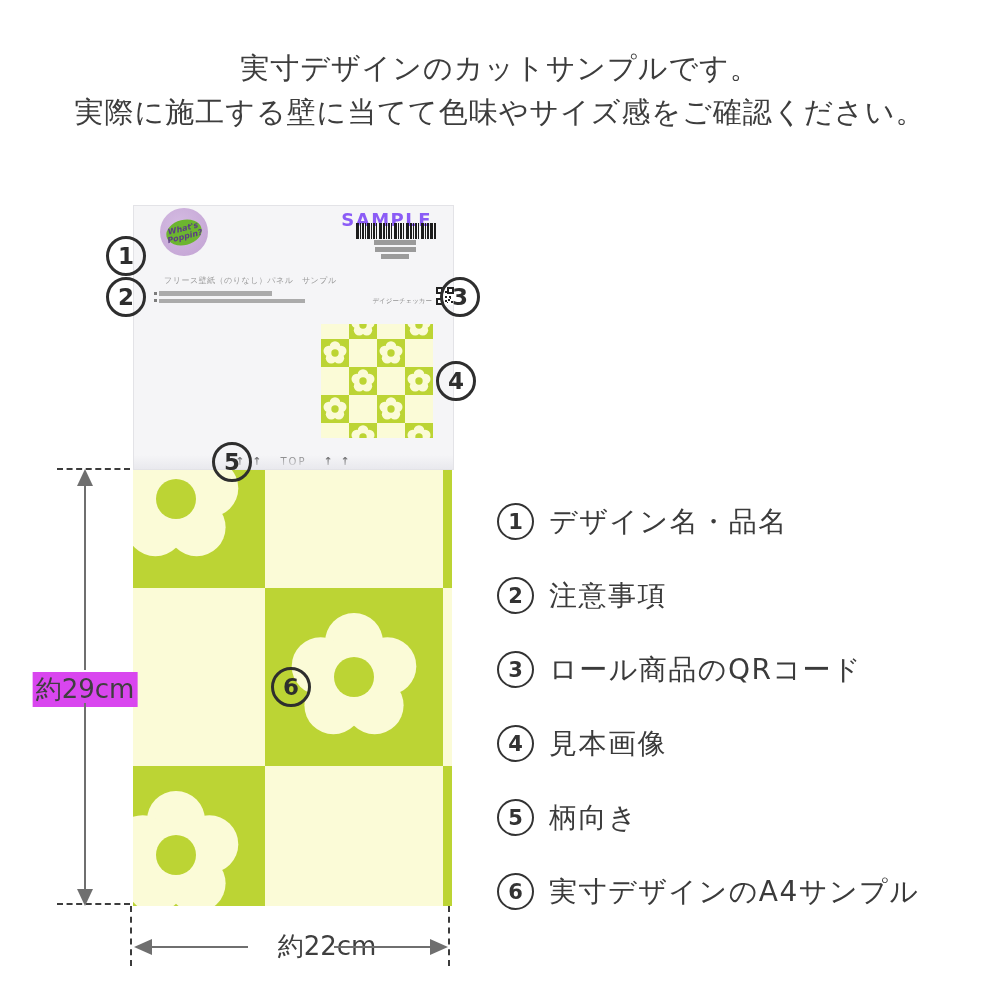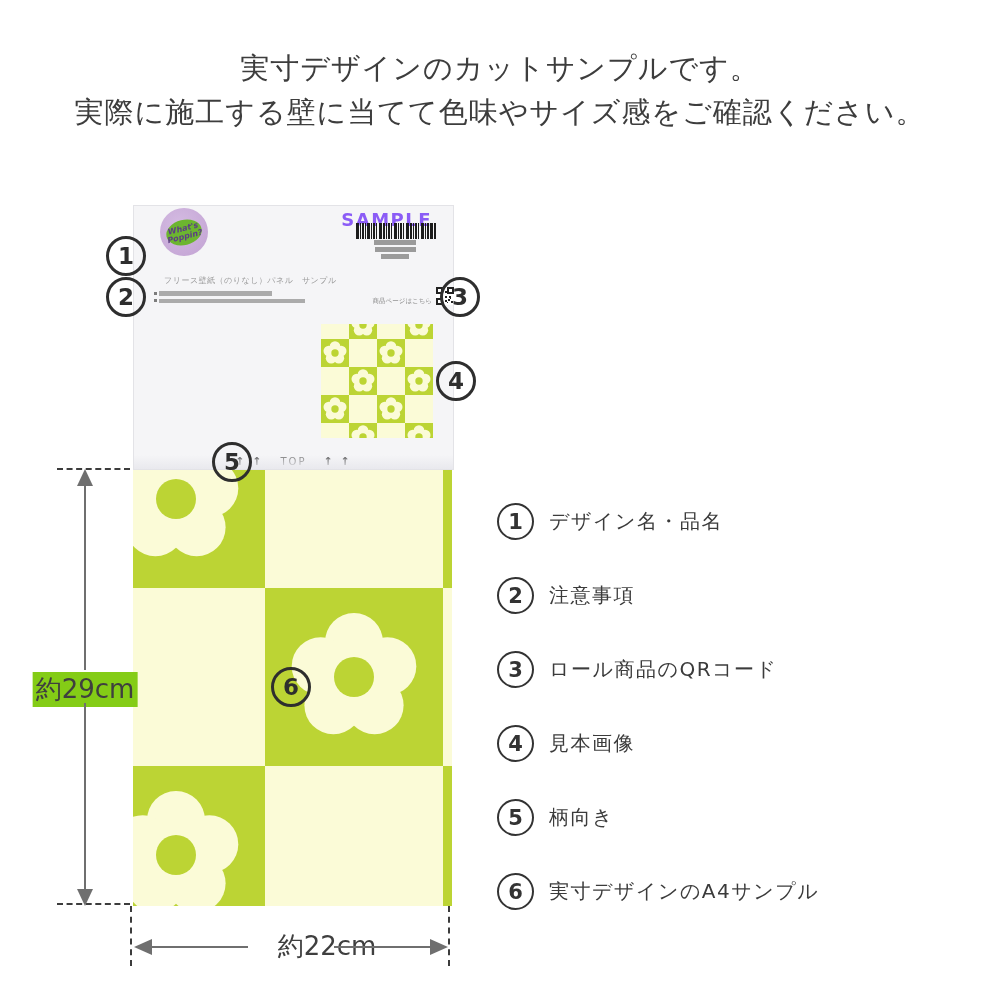--- a/index.html
+++ b/index.html
@@ -65,36 +65,36 @@
     font-size:23px; font-weight:bold; color:#2e2e2e; background:transparent; }
   .c1 { left:106px; top:236px; } .c2 { left:106px; top:277px; } .c3 { left:440px; top:277px; }
   .c4 { left:436px; top:361px; } .c5 { left:212px; top:442px; } .c6 { left:271px; top:667px; }
 
   
   .legend { position:absolute; left:497px; top:503px; }
   .legend-row { display:flex; align-items:center; gap:15px; margin-bottom:37px; height:37px; }
   .legend-num { width:37px; height:37px; border-radius:50%; border:2.5px solid #333;
     display:flex; align-items:center; justify-content:center; font-size:21px; font-weight:bold;
     color:#333; flex:0 0 auto; }
-  .legend-label { font-size:20px; color:#3b3b3b; letter-spacing:1.5px; white-space:nowrap; }
+  .legend-label { font-size:28px; color:#3b3b3b; letter-spacing:1.5px; white-space:nowrap; }
 
   
   .dash-h { position:absolute; border-top:2px dashed #3c3c3c; width:73px; left:57px; }
   .dash-h.top { top:468px; } .dash-h.bottom { top:903px; }
   .dash-v { position:absolute; border-left:2px dashed #3c3c3c; height:60px; top:906px; }
   .dash-v.left { left:130px; } .dash-v.right { left:448px; }
 
   .vline { position:absolute; left:84px; width:2px; background:#6f6f6f; }
   .vline.seg1 { top:484px; height:186px; } .vline.seg2 { top:703px; height:186px; }
   .arrow-up, .arrow-down { position:absolute; left:77px; width:0; height:0;
     border-left:8px solid transparent; border-right:8px solid transparent; }
   .arrow-up { top:469px; border-bottom:17px solid #6f6f6f; }
   .arrow-down { top:889px; border-top:17px solid #6f6f6f; }
   .vdim-label { position:absolute; left:85px; top:672px; transform:translateX(-50%);
-    font-size:26px; font-weight:500; color:#3f3f3f; background:#84cc16; padding:0 3px; white-space:nowrap; }
+    font-size:26px; font-weight:500; color:#3f3f3f; background:#d946ef; padding:0 3px; white-space:nowrap; }
 
   .hline { position:absolute; top:946px; height:2px; background:#6f6f6f; }
   .hline.seg1 { left:151px; width:97px; } .hline.seg2 { left:334px; width:96px; }
   .arrow-left, .arrow-right { position:absolute; top:939px; width:0; height:0;
     border-top:8px solid transparent; border-bottom:8px solid transparent; }
   .arrow-left { left:134px; border-right:18px solid #6f6f6f; }
   .arrow-right { left:430px; border-left:18px solid #6f6f6f; }
   .hdim-label { position:absolute; left:291px; top:929px; transform:translateX(-50%);
     font-size:26px; font-weight:500; color:#3f3f3f; background:#fff; padding:0 6px; white-space:nowrap;margin-left:36px; }
 
@@ -167,21 +167,21 @@
       <div class="note-row">
           <b></b>
           <i></i>
         </div>
       <div class="note-row">
           <b></b>
           <i></i>
         </div>
     </div>
 
-    <div class="qr-caption">商品ページはこちら</div>
+    <div class="qr-caption">デイジーチェッカー</div>
     <svg class="qr-code" width="18" height="18" viewBox="0 0 18 18">
       <rect x="0" y="0" width="18" height="18" fill="#fff"></rect>
       <g fill="#222">
         <rect x="0" y="0" width="7" height="7"></rect>
           <rect x="11" y="0" width="7" height="7"></rect>
         <rect x="0" y="11" width="7" height="7"></rect>
         <rect x="9" y="4" width="2" height="2"></rect>
           <rect x="9" y="9" width="2" height="2"></rect>
         <rect x="13" y="9" width="2" height="2"></rect>
           <rect x="9" y="13" width="2" height="2"></rect>

